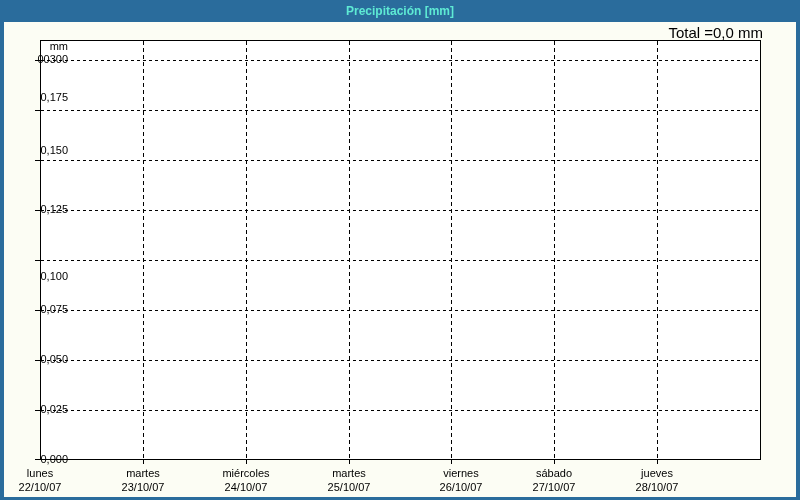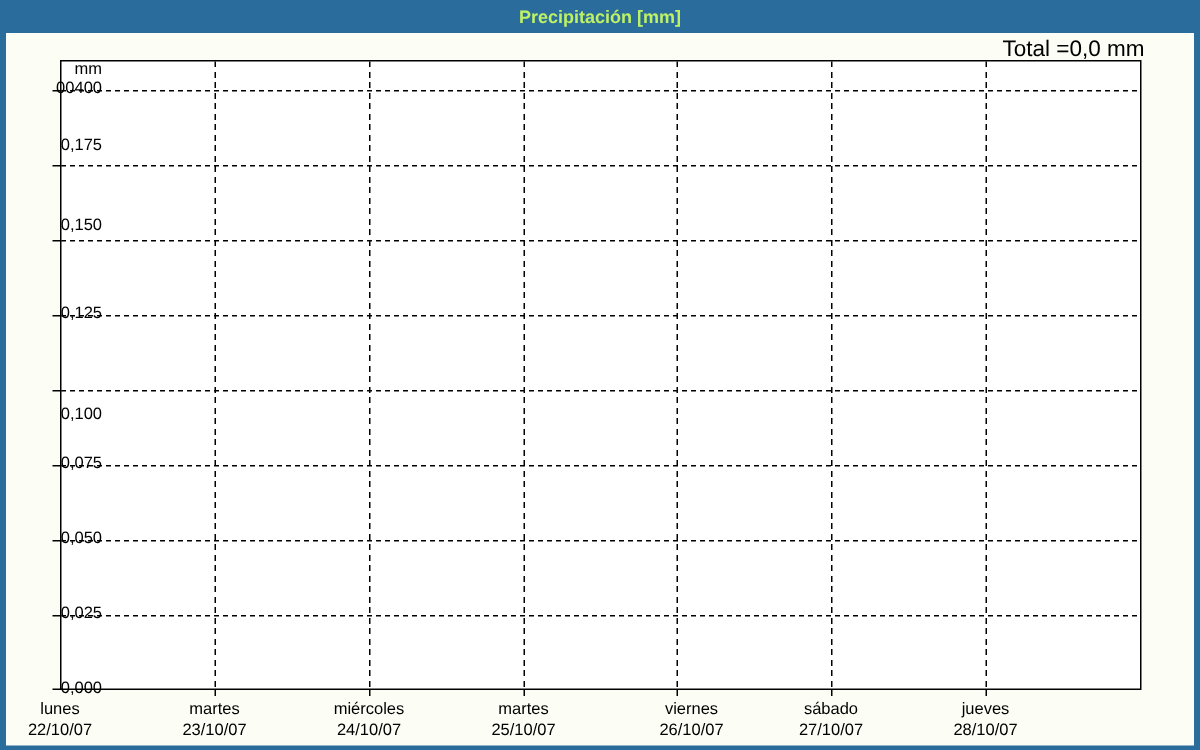--- a/index.html
+++ b/index.html
@@ -8,21 +8,21 @@
     font-family:"Liberation Sans", sans-serif;
     background:#fcfdf4;
   }
   .canvas {
     position:relative; width:800px; height:500px;
     background:#fcfdf4; overflow:hidden;
   }
   
   .titlebar {
     position:absolute; left:0; top:0; width:800px; height:22px;
-    background:#2a6c9c; color:#bef264;
+    background:#2a6c9c; color:#5eead4;
     font-size:12px; font-weight:bold;
     text-align:center; line-height:22px;
   }
   
   .border-left  { position:absolute; left:0;  top:22px; bottom:0; width:4px;  background:#2a6c9c; }
   .border-right { position:absolute; right:0; top:22px; bottom:0; width:4px;  background:#2a6c9c; }
   .border-bottom{ position:absolute; left:0; right:0; bottom:0;   height:3px; background:#2a6c9c; }
   
   .total {
     position:absolute; top:24px; right:37px;
@@ -87,21 +87,21 @@
     <div class="hgrid" style="top:369px"></div>
     <div class="vgrid" style="left:102px"></div>
     <div class="vgrid" style="left:205px"></div>
     <div class="vgrid" style="left:308px"></div>
     <div class="vgrid" style="left:410px"></div>
     <div class="vgrid" style="left:513px"></div>
     <div class="vgrid" style="left:616px"></div>
   </div>
 
   <div class="ylab" style="top:40px">mm</div>
-  <div class="ylab" style="top:53px">00400</div>
+  <div class="ylab" style="top:53px">00300</div>
   <div class="ylab" style="top:91px">0,175</div>
   <div class="ylab" style="top:144px">0,150</div>
   <div class="ylab" style="top:203px">0,125</div>
   <div class="ylab" style="top:270px">0,100</div>
   <div class="ylab" style="top:303px">0,075</div>
   <div class="ylab" style="top:353px">0,050</div>
   <div class="ylab" style="top:403px">0,025</div>
   <div class="ylab" style="top:453px">0,000</div>
 
   <div class="ytick" style="top:60px"></div>

